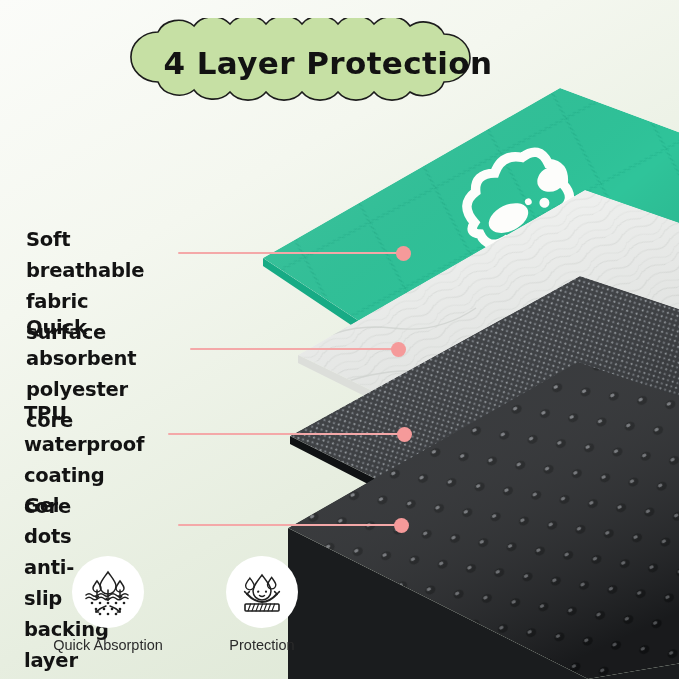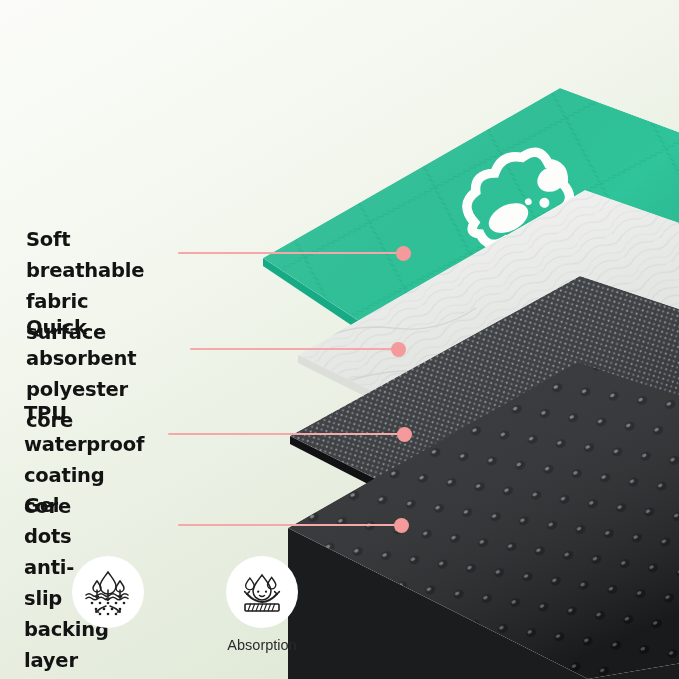--- a/index.html
+++ b/index.html
@@ -169,20 +169,44 @@
 
     <g>
       <g clip-path="url(#clipGel)">
         <polygon points="288,528 578,362 700,404 700,660 588,679" fill="url(#geldots)"></polygon>
         <polygon points="288,528 578,362 700,404 700,660 588,679" fill="url(#blackShade)"></polygon>
       </g>
       <polygon points="288,528 588,679 700,660 700,679 288,679" fill="#1a1c1e"></polygon>
     </g>
   </svg>
 
+  <div id="banner">
+    <svg width="420" height="90" viewBox="0 0 420 90">
+      <path d="M40,14
+               a22,19 0 0 1 36,-6
+               a22,19 0 0 1 36,-2
+               a22,19 0 0 1 36,0
+               a22,19 0 0 1 36,0
+               a22,19 0 0 1 36,0
+               a22,19 0 0 1 36,0
+               a22,19 0 0 1 36,2
+               a22,19 0 0 1 34,8
+               a26,24 0 0 1 0,48
+               a22,19 0 0 1 -34,10
+               a22,19 0 0 1 -36,0
+               a22,19 0 0 1 -36,0
+               a22,19 0 0 1 -36,0
+               a22,19 0 0 1 -36,0
+               a22,19 0 0 1 -36,0
+               a22,19 0 0 1 -36,-2
+               a22,19 0 0 1 -36,-8
+               a26,24 0 0 1 0,-50 z" fill="#c6e0a4" stroke="#1c1c1c" stroke-width="1.6"></path>
+    </svg>
+    <div id="banner-title">4 Layer Protection</div>
+  </div>
 
   <div class="callout" style="left:26px;top:224px;">
     <div class="txt">Soft breathable
 fabric surface</div>
   </div>
   <div class="leader" style="left:178px;top:252px;width:224px;"></div>
   <div class="leader-dot" style="left:396px;top:246px;"></div>
 
   <div class="callout" style="left:26px;top:312px;">
     <div class="txt">Quick absorbent
@@ -232,20 +256,21 @@
             <circle cx="18" cy="48" r="1.3"></circle>
               <circle cx="26" cy="48" r="1.3"></circle>
             <circle cx="34" cy="48" r="1.3"></circle>
           </g>
           <path d="M24,40 q-6,2 -10,6"></path>
             <path d="M14,46 l0,-2.6 M14,46 l2.6,0"></path>
           <path d="M28,40 q6,2 10,6"></path>
             <path d="M38,46 l0,-2.6 M38,46 l-2.6,0"></path>
         </svg>
       </div>
+      <div class="cap">Quick Absorption</div>
     </div>
 
     <div class="feature" style="left:150px;top:0;">
       <div class="disc">
         <svg width="52" height="52" viewBox="0 0 52 52" fill="none" stroke="#1f1f1f" stroke-width="1.5" stroke-linecap="round">
           <path d="M26,9 c6,8 9,11.5 9,16 a9,9 0 0 1 -18,0 c0,-4.5 3,-8 9,-16 z"></path>
           <path d="M22,26 a1.4,2 0 0 0 0,.1 M30,26 a1.4,2 0 0 0 0,.1"></path>
           <circle cx="22.3" cy="25.5" r="1.1" fill="#1f1f1f" stroke="none"></circle>
           <circle cx="30" cy="25.5" r="1.1" fill="#1f1f1f" stroke="none"></circle>
           <path d="M23.5,29.5 q2.6,2 5,0"></path>
@@ -259,18 +284,18 @@
             <path d="M12,45 l2.6,-7"></path>
               <path d="M16,45 l2.6,-7"></path>
               <path d="M20,45 l2.6,-7"></path>
             <path d="M24,45 l2.6,-7"></path>
               <path d="M28,45 l2.6,-7"></path>
               <path d="M32,45 l2.6,-7"></path>
             <path d="M36,45 l2.6,-7"></path>
           </g>
         </svg>
       </div>
-      <div class="cap">Absorption</div>
+      <div class="cap">Protection</div>
     </div>
 
   </div>
 
 </div>
 
 </body></html>

